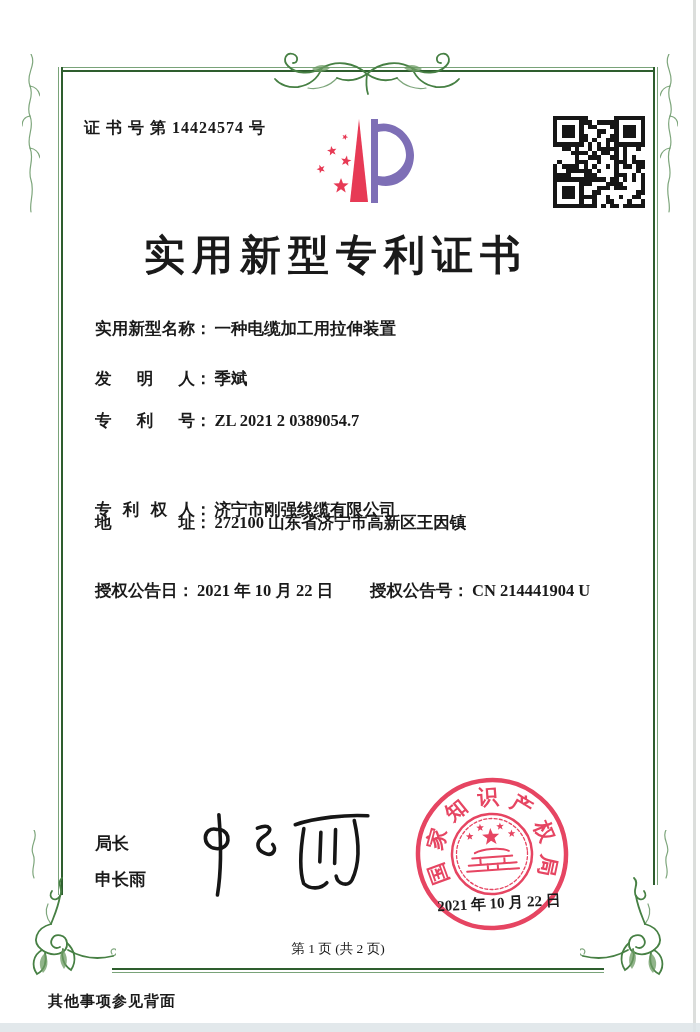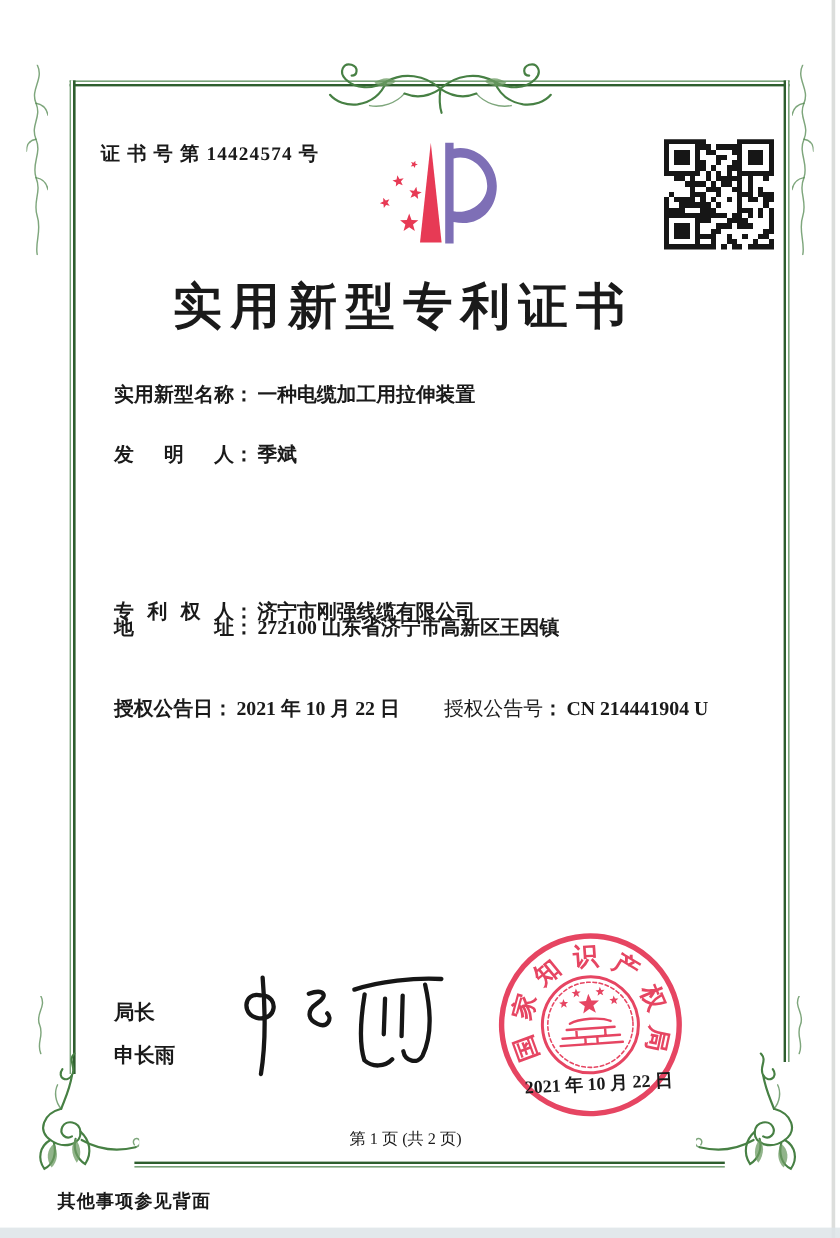--- a/index.html
+++ b/index.html
@@ -413,31 +413,34 @@
     </svg>
 
   <div class="title">实用新型专利证书</div>
 
   <div class="row" style="top:318px;">
     <span class="lbl">实用新型名称</span><span class="colon">：</span><span class="val">一种电缆加工用拉伸装置</span>
   </div>
   <div class="row" style="top:368px;">
     <span class="lbl">发明人</span><span class="colon">：</span><span class="val">季斌</span>
   </div>
+  <div class="row" style="top:410px;">
+    <span class="lbl">专利号</span><span class="colon">：</span><span class="val">ZL 2021 2 0389054.7</span>
+  </div>
   <div class="row" style="top:499px;">
     <span class="lbl">专利权人</span><span class="colon">：</span><span class="val">济宁市刚强线缆有限公司</span>
   </div>
   <div class="row" style="top:512px;">
     <span class="lbl">地址</span><span class="colon">：</span><span class="val">272100 山东省济宁市高新区王因镇</span>
   </div>
 
   <div class="row" style="top:580px;">
     <span style="font-weight:bold;">授权公告日</span><span class="colon">：</span><span class="val">2021 年 10 月 22 日</span>
     <span class="grant-pair2">
-      <span style="font-weight:normal;text-align:right;">授权公告号</span><span class="colon">：</span><span class="val">CN 214441904 U</span>
+      <span style="font-weight:bold;text-align:right;">授权公告号</span><span class="colon">：</span><span class="val">CN 214441904 U</span>
     </span>
   </div>
 
 
   <div class="sig-title">局长</div>
   <div class="sig-name">申长雨</div>
 
   <svg class="sig-hand" width="190" height="95" viewBox="0 0 180 90">
     <g transform="rotate(-2 90 45)">
       <path d="M22,18 C8,14 6,34 20,36 C34,38 36,20 24,18"></path>

